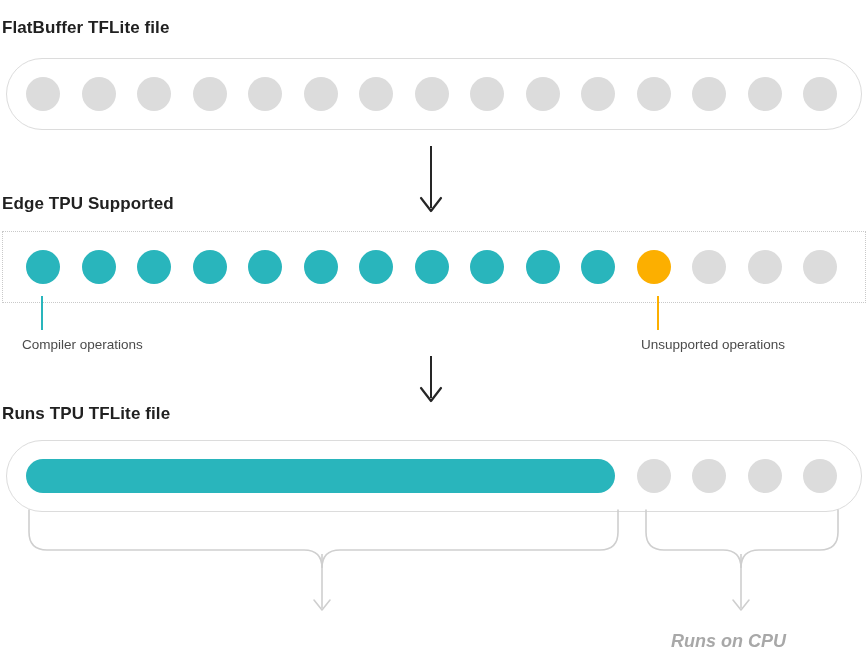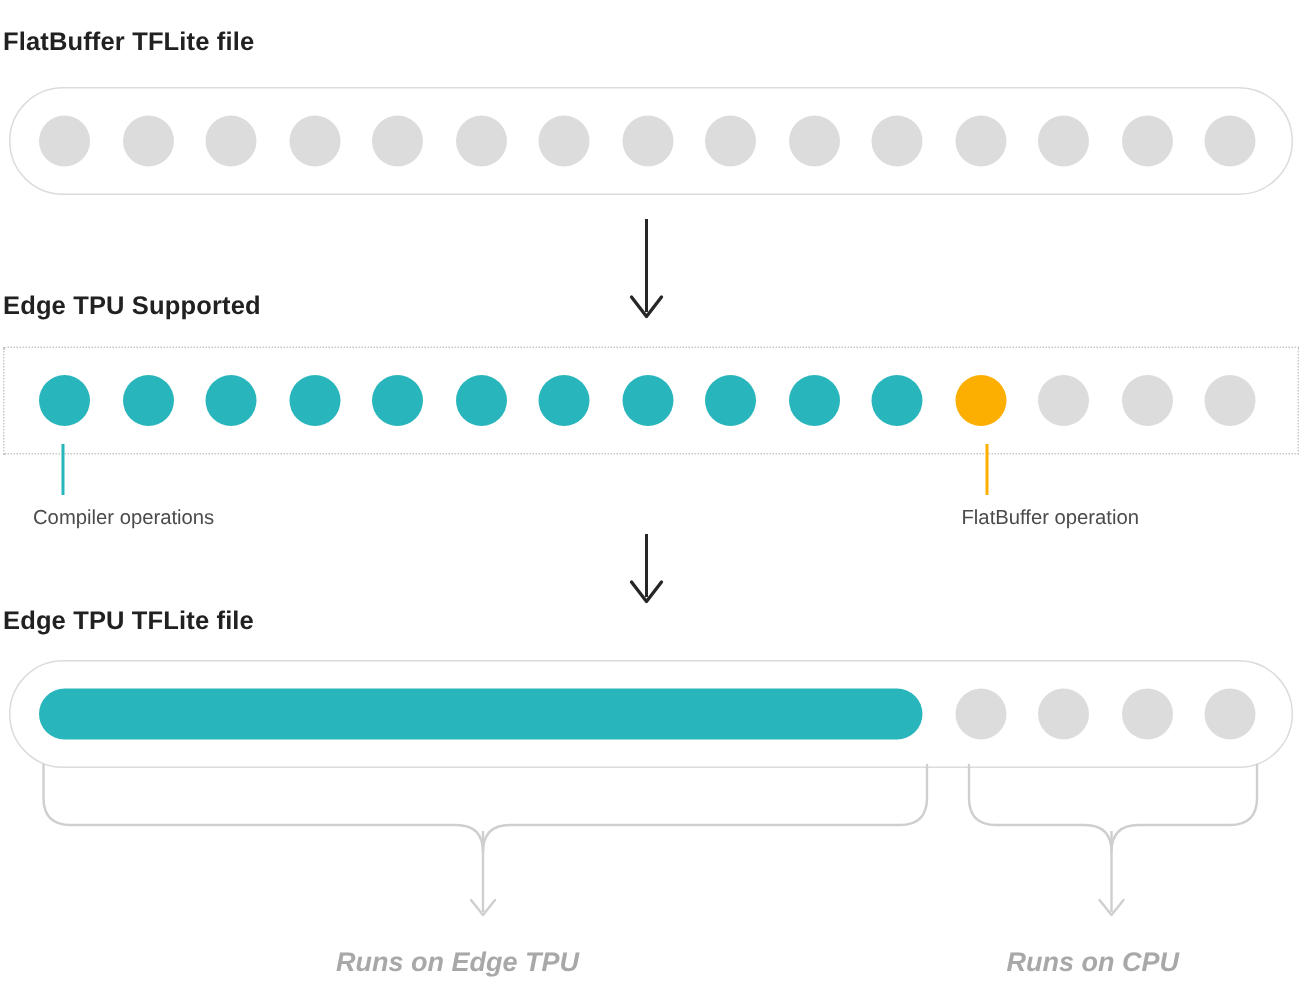--- a/index.html
+++ b/index.html
@@ -194,30 +194,30 @@
         <div class="op gray" style="left: 689px;"></div>
         <div class="op gray" style="left: 744.5px;"></div>
         <div class="op gray" style="left: 800px;"></div>
       </div>
   </div>
 
   <div class="legend-tick" id="tick-supported"></div>
   <div class="legend-tick" id="tick-unsupported"></div>
 
   <div class="legend-label" id="label-supported">Compiler operations</div>
-  <div class="legend-label" id="label-unsupported">FlatBuffer operation</div>
+  <div class="legend-label" id="label-unsupported">Unsupported operations</div>
 
   <div class="flow-arrow" id="flow-arrow-2">
     <svg width="40" height="72" viewBox="0 0 40 72" xmlns="http://www.w3.org/2000/svg">
       <path d="M19 0 L19 42" stroke="#262626" stroke-width="2" fill="none"></path>
       <path d="M9 32 L19 45 L29 32" stroke="#262626" stroke-width="2.2" fill="none" stroke-linecap="round" stroke-linejoin="round"></path>
     </svg>
   </div>
 
-  <div class="heading" id="heading-edgetpu">Edge TPU TFLite file</div>
+  <div class="heading" id="heading-edgetpu">Runs TPU TFLite file</div>
 
   <div class="file-container" id="container-edgetpu">
     <div class="op-row" id="ops-edgetpu">
         <div class="op-pill" style="left: 19px; width: 589px;"></div>
         <div class="op gray" style="left: 629.5px;"></div>
         <div class="op gray" style="left: 685px;"></div>
         <div class="op gray" style="left: 740.5px;"></div>
         <div class="op gray" style="left: 796px;"></div>
       </div>
   </div>
@@ -254,16 +254,15 @@
                  L838 2" fill="none" stroke="#cfcfcf" stroke-width="1.6" stroke-linecap="round"></path>
       </g>
 
       <g>
         <path d="M741 46 L741 100" stroke="#cfcfcf" stroke-width="1.6" fill="none"></path>
         <path d="M733 92 L741 102 L749 92" stroke="#cfcfcf" stroke-width="1.6" fill="none" stroke-linecap="round" stroke-linejoin="round"></path>
       </g>
     </svg>
   </div>
 
-  <div class="runs-label" id="label-runs-edgetpu">Runs on Edge TPU</div>
   <div class="runs-label" id="label-runs-cpu">Runs on CPU</div>
 
 </div>
 
 </body></html>

